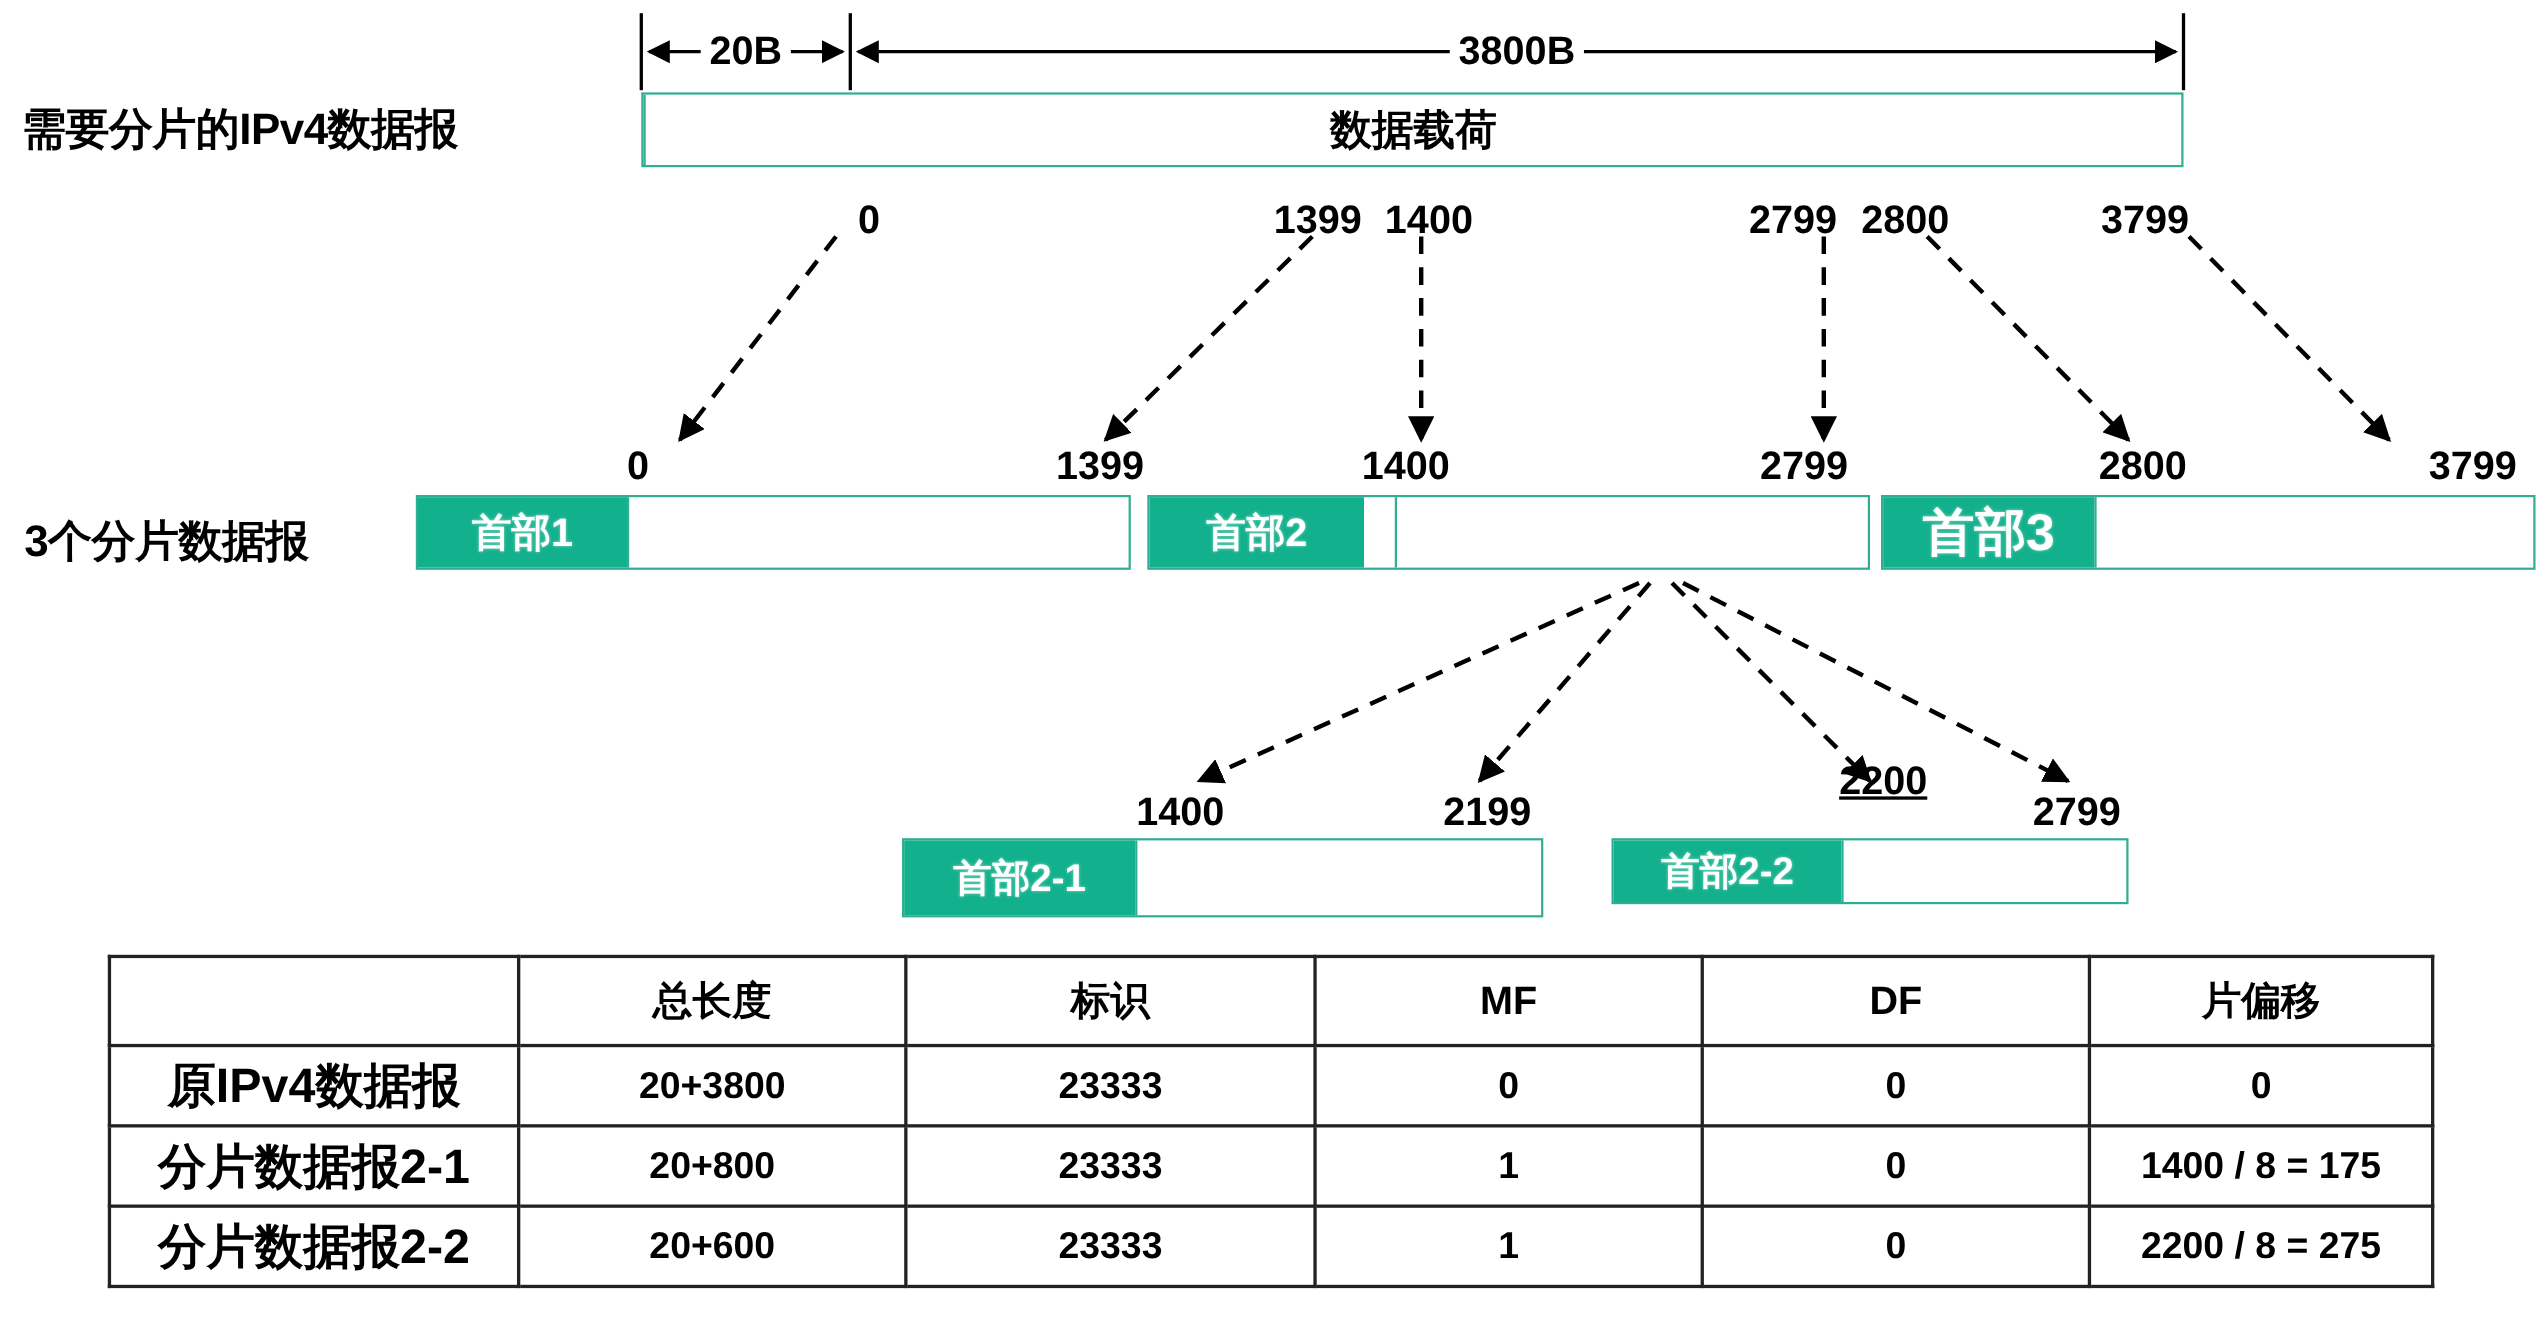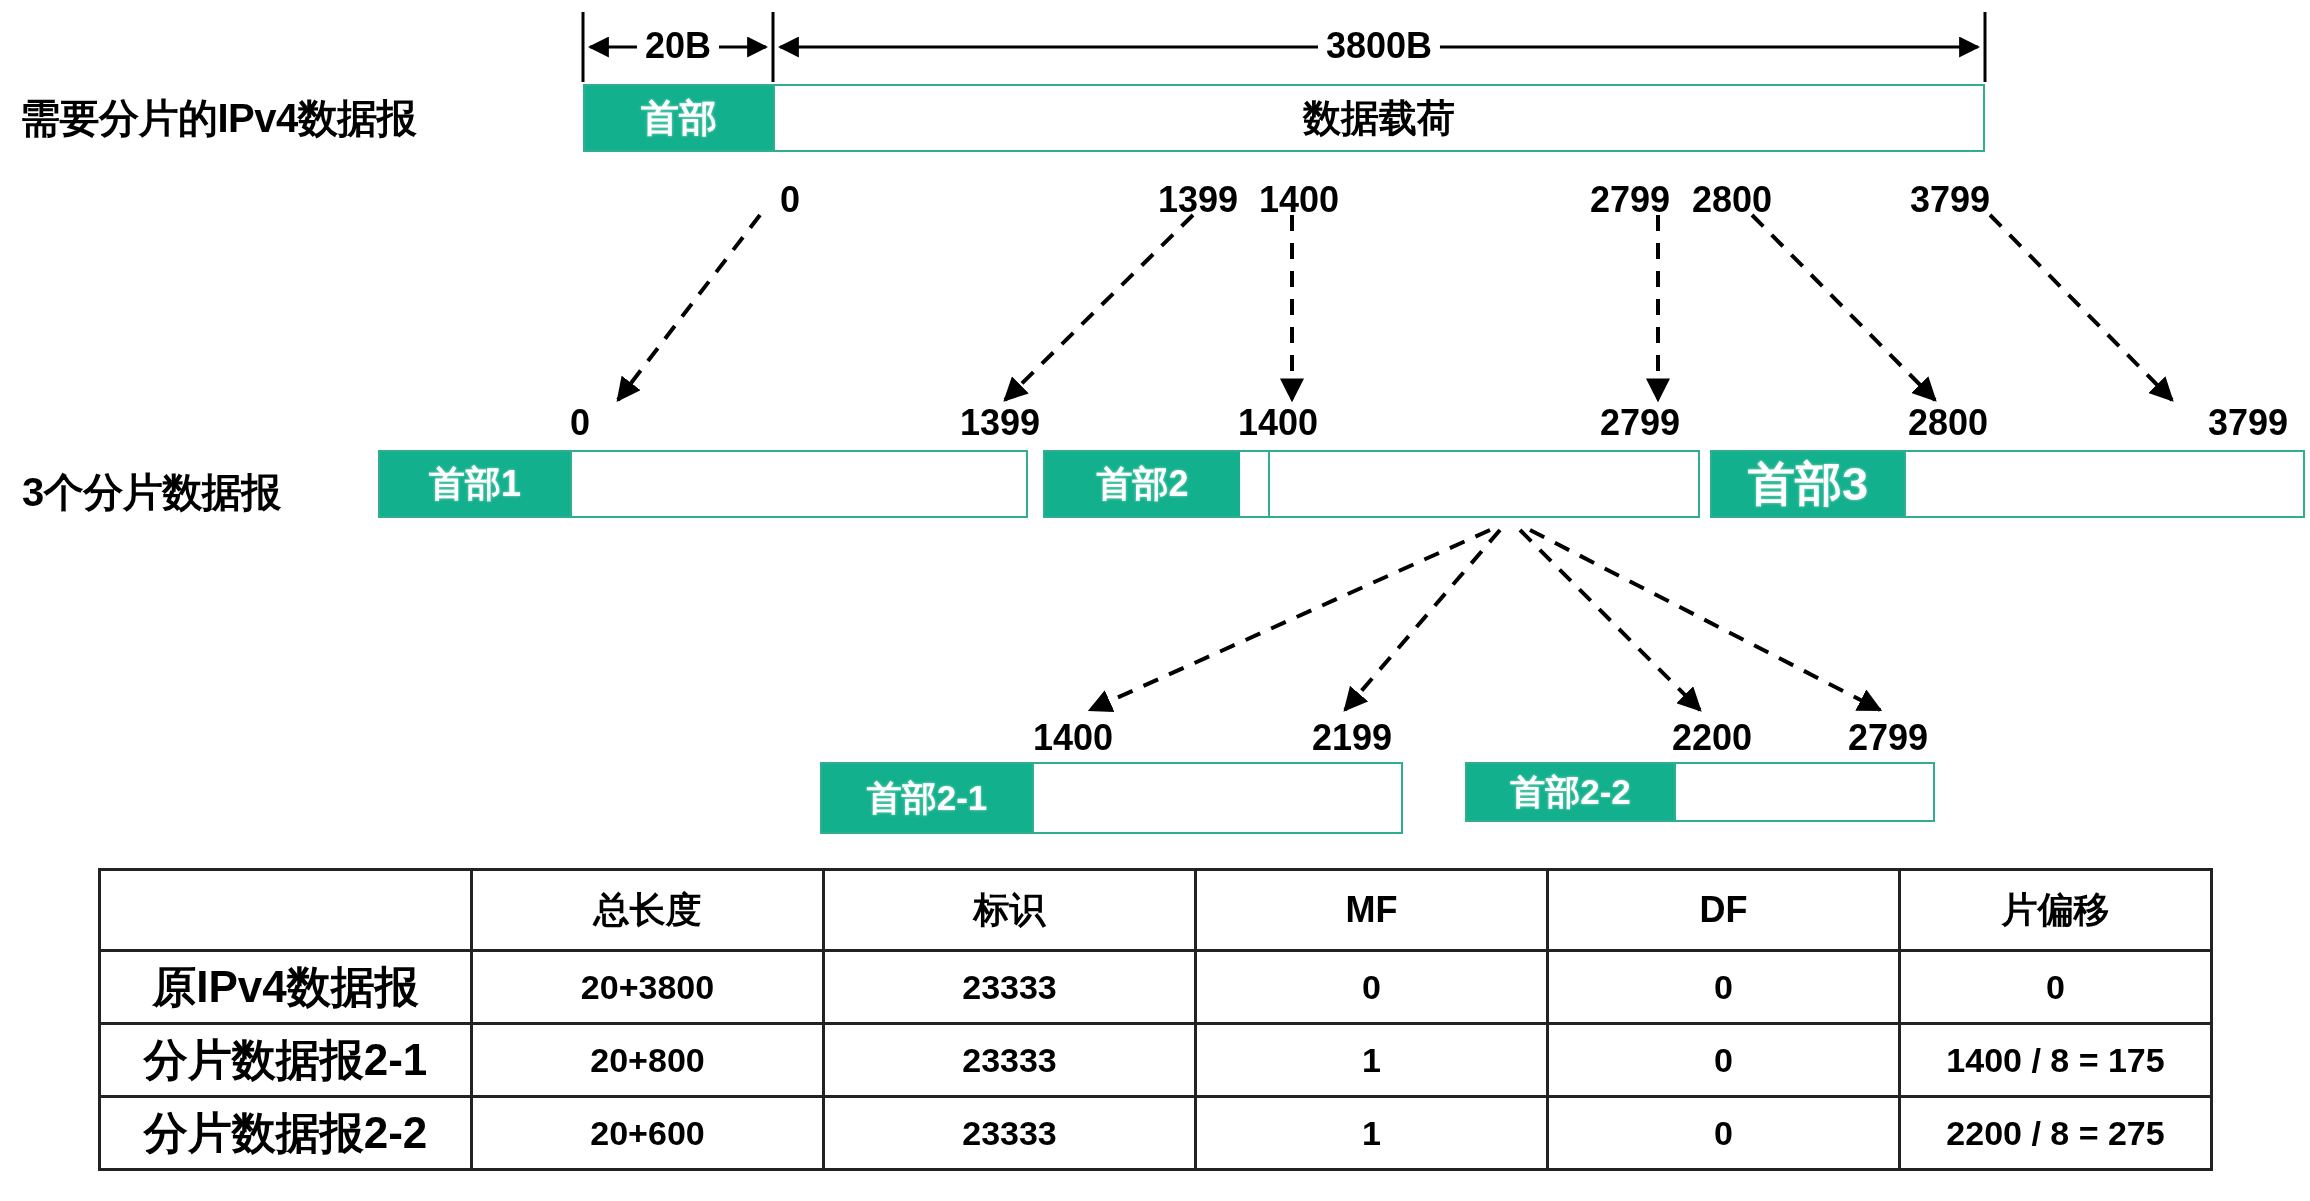--- a/index.html
+++ b/index.html
@@ -89,21 +89,20 @@
     <line x1="1530" y1="530" x2="1880" y2="710" marker-end="url(#ahs)"></line>
   </g>
 </svg>
 
 <div class="abs row-caption" style="left:20px;top:98px;">需要分片的IPv4数据报</div>
 
 <div class="measure" style="left:678px;top:28px;">20B</div>
 <div class="measure" style="left:1379px;top:28px;">3800B</div>
 
 <div class="dg" style="left:583px;top:84px;width:1402px;height:68px;">
-  <div class="hdr" style="width:188px;font-size:38px;">首部</div>
   <div class="payload" style="font-size:38px;">数据载荷</div>
 </div>
 
 <div class="tick c" style="left:790px;top:182px;">0</div>
 <div class="tick c" style="left:1198px;top:182px;">1399</div>
 <div class="tick c" style="left:1299px;top:182px;">1400</div>
 <div class="tick c" style="left:1630px;top:182px;">2799</div>
 <div class="tick c" style="left:1732px;top:182px;">2800</div>
 <div class="tick c" style="left:1950px;top:182px;">3799</div>
 
@@ -130,21 +129,21 @@
   <div class="payload"></div>
 </div>
 
 <div class="tick c" style="left:1073px;top:720px;">1400</div>
 <div class="tick c" style="left:1352px;top:720px;">2199</div>
 <div class="dg" style="left:820px;top:762px;width:583px;height:72px;">
   <div class="hdr" style="width:210px;font-size:35px;">首部2-1</div>
   <div class="payload"></div>
 </div>
 
-<div class="tick c" style="left:1712px;top:720px;">2200</div>
+<div class="tick c" style="left:1712px;top:692px;text-decoration:underline;">2200</div>
 <div class="tick c" style="left:1888px;top:720px;">2799</div>
 <div class="dg" style="left:1465px;top:762px;width:470px;height:60px;">
   <div class="hdr" style="width:207px;font-size:35px;">首部2-2</div>
   <div class="payload"></div>
 </div>
 
 <table class="spec" style="left:98px;top:868px;width:2112px;">
   <colgroup>
     <col style="width:372px">
       <col style="width:352px">

